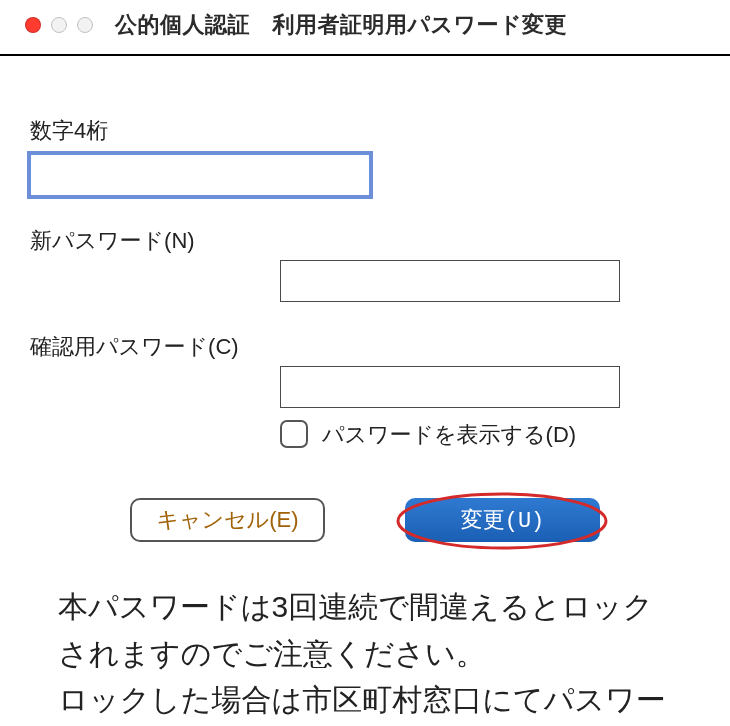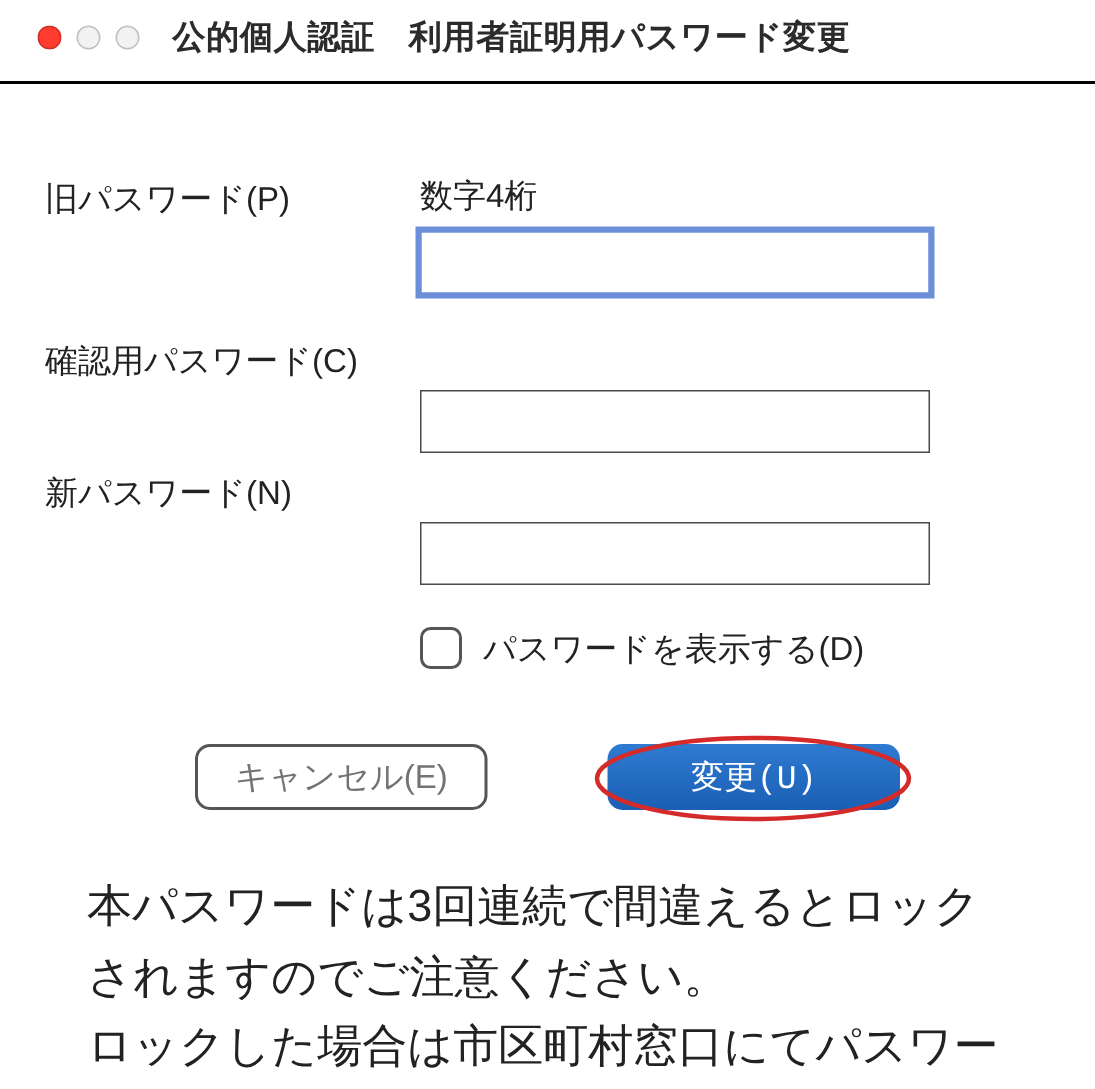--- a/index.html
+++ b/index.html
@@ -105,21 +105,21 @@
       border-radius: 10px;
       font-size: 22px;
       display: flex;
       align-items: center;
       justify-content: center;
       cursor: pointer;
     }
     .btn-cancel {
       background: #ffffff;
       border: 2px solid #555;
-      color: #737373;
+      color: #a16207;
     }
     .btn-change-wrap {
       position: relative;
       display: inline-flex;
     }
     .btn-change {
       background: linear-gradient(180deg, #2f7ad1 0%, #1a5fb4 100%);
       border: none;
       color: #ffffff;
       font-weight: 500;
@@ -149,36 +149,35 @@
     <div class="window-dot dot-close"></div>
     <div class="window-dot dot-min"></div>
     <div class="window-dot dot-max"></div>
   </div>
   <div class="title-text">公的個人認証　利用者証明用パスワード変更</div>
 </div>
 
 <div class="content">
 
   <div class="form-row">
-    <div class="label-col">旧パスワード(P)</div>
     <div class="input-col">
       <div class="hint-text">数字4桁</div>
       <input type="password" class="pw-input focused" value="" style="">
     </div>
   </div>
 
+  <div class="form-row" style="margin-top:10px;">
+    <div class="label-col">新パスワード(N)</div>
+    <div class="input-col" style="padding-top:36px;">
+      <input type="password" class="pw-input" value="" style="">
+    </div>
+  </div>
+
   <div class="form-row" style="margin-top:10px; margin-bottom:6px;">
     <div class="label-col">確認用パスワード(C)</div>
-    <div class="input-col" style="padding-top:36px;">
-      <input type="password" class="pw-input" value="" style="">
-    </div>
-  </div>
-
-  <div class="form-row" style="margin-top:10px;">
-    <div class="label-col">新パスワード(N)</div>
     <div class="input-col" style="padding-top:36px;">
       <input type="password" class="pw-input" value="" style="">
     </div>
   </div>
 
   <div class="checkbox-row">
     <div class="checkbox-box"></div>
     <div class="checkbox-label">パスワードを表示する(D)</div>
   </div>
 

